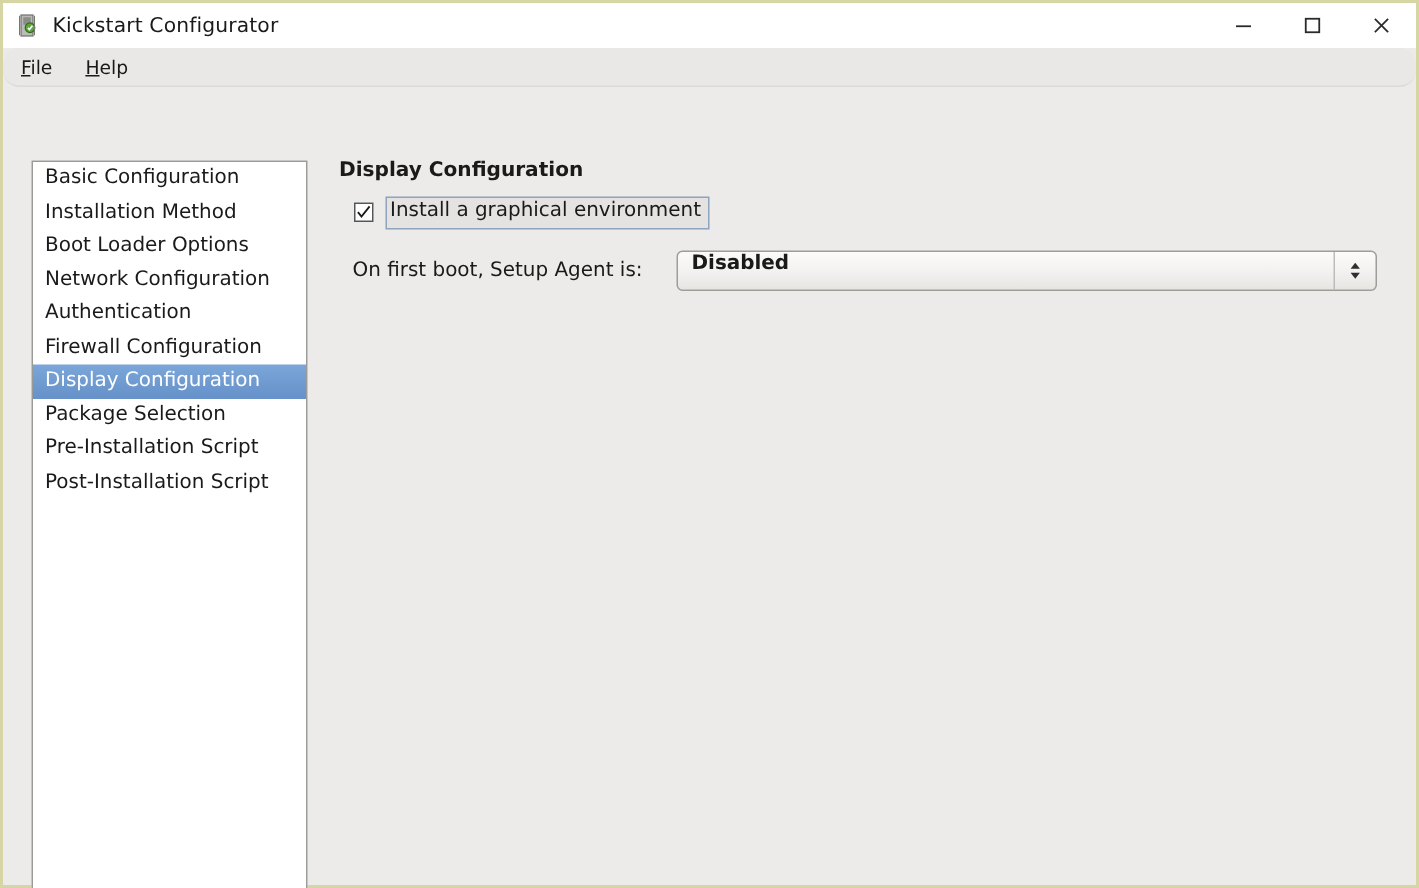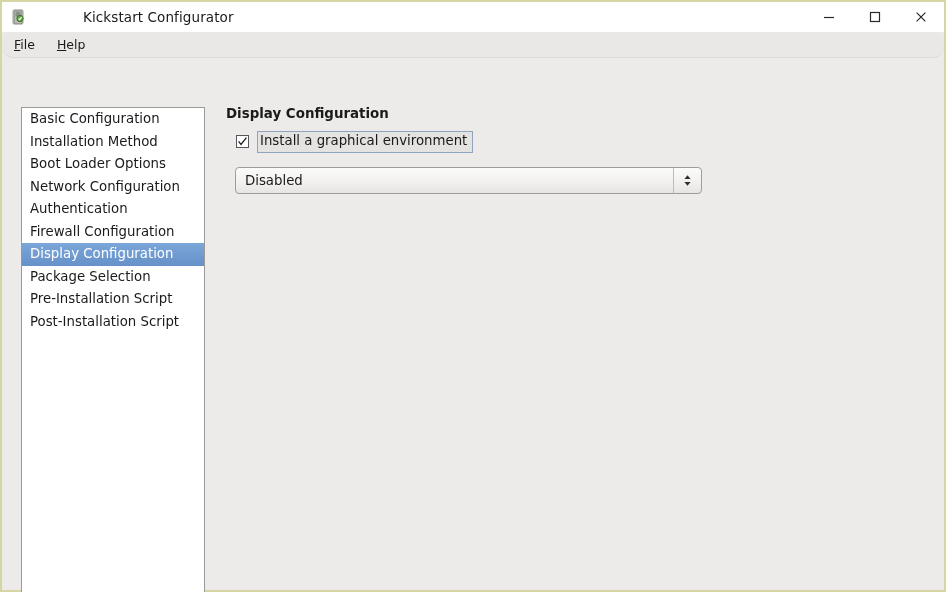--- a/index.html
+++ b/index.html
@@ -28,21 +28,20 @@
   }
 
   
   .titlebar {
     height: 30px;
     background: #ffffff;
     display: flex;
     align-items: center;
     flex: 0 0 auto;
     position: relative;
-    gap: 48px;
   }
   .title-icon {
     width: 16px;
     height: 16px;
     margin-left: 9px;
     margin-right: 8px;
     position: relative;
     flex: 0 0 auto;
   }
   .title-text {
@@ -178,23 +177,24 @@
     flex: 0 0 auto;
   }
   .combo {
     width: 467px;
     height: 27px;
     box-sizing: border-box;
     border: 1px solid #9d9d99;
     border-radius: 4px;
     background: linear-gradient(to bottom, #fbfbfa 0%, #f2f1ef 55%, #e6e5e2 100%);
     display: flex;
-    align-items: center;
-    position: relative;
-    cursor: default;
+    align-items: flex-start;
+    position: relative;
+    cursor: default;
+    font-weight: bold;
   }
   .combo-value {
     font-size: 13.3px;
     color: #1a1a1a;
     padding-left: 9px;
   }
   .combo-btn {
     position: absolute;
     right: 0; top: 0;
     height: 25px;
@@ -289,20 +289,21 @@
       <div class="checkbox-row">
         <span class="checkbox">
           <svg width="11" height="11" viewBox="0 0 11 11">
             <path d="M1.6 5.4 L4.0 8.4 L9.4 1.6" stroke="#1a1a1a" stroke-width="1.25" fill="none"></path>
           </svg>
         </span>
         <span class="check-label">Install a graphical environment</span>
       </div>
 
       <div class="field-row">
+        <span class="field-label">On first boot, Setup Agent is:</span>
         <div class="combo">
           <span class="combo-value">Disabled</span>
           <span class="combo-btn">
             <svg width="11" height="15" viewBox="0 0 11 15">
               <path d="M5.5 2.2 L8.6 6.1 L2.4 6.1 Z" fill="#2e2e2e"></path>
               <path d="M5.5 12.8 L8.6 8.9 L2.4 8.9 Z" fill="#2e2e2e"></path>
             </svg>
           </span>
         </div>
       </div>

